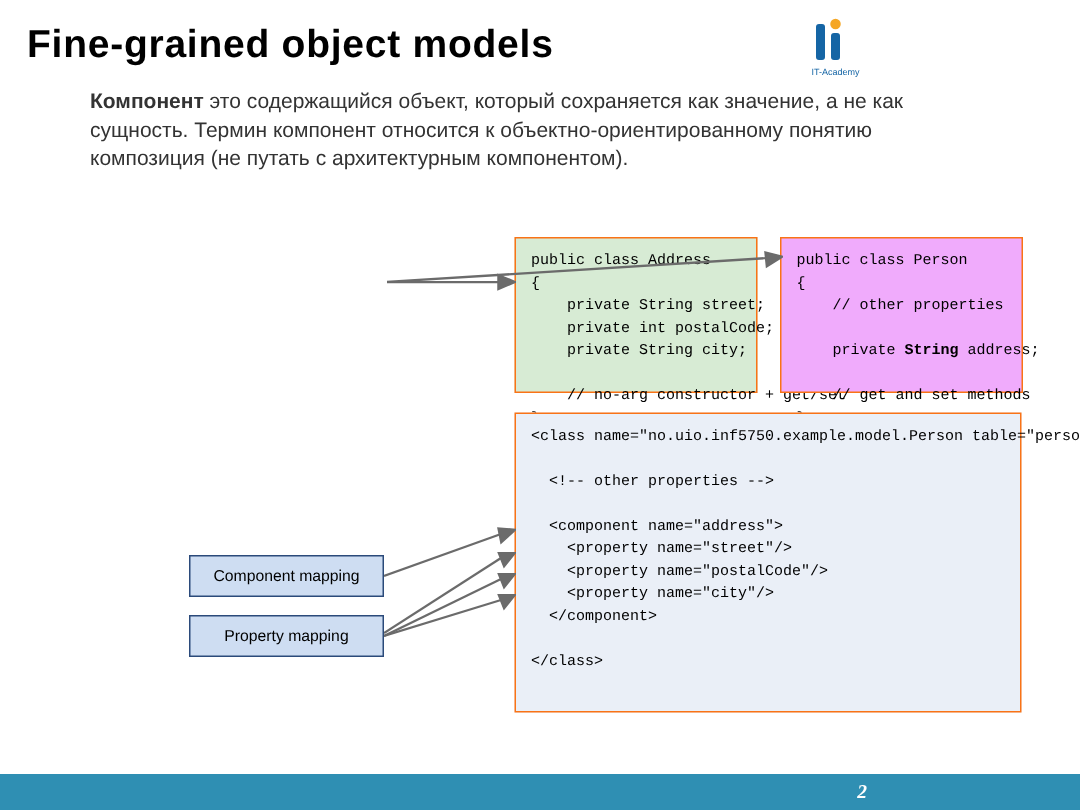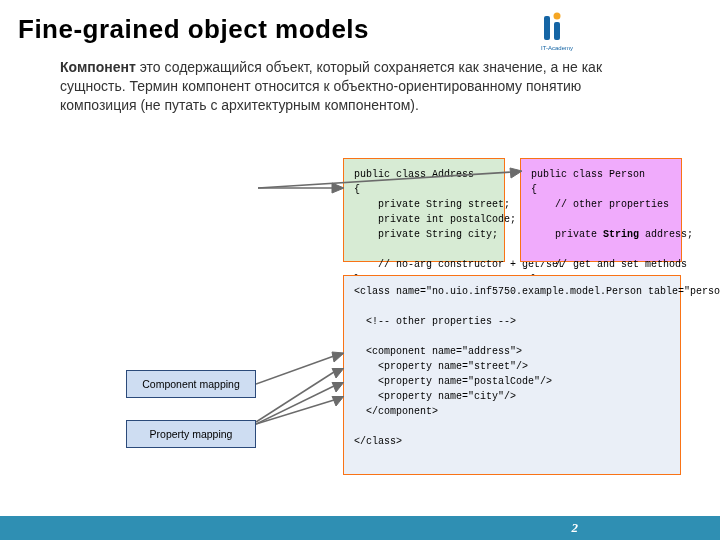--- a/index.html
+++ b/index.html
@@ -5,21 +5,21 @@
   * { box-sizing: border-box; margin: 0; padding: 0; }
   html, body { width: 720px; height: 540px; font-family: Arial, Helvetica, sans-serif; background: #fff; overflow: hidden; }
   .slide { position: relative; width: 596px; height: 540px; }
   .title { position: absolute; left: 18px; top: 14px; font-family: Impact, "Arial Black", sans-serif; font-size: 26px; font-weight: 700; color: #000; letter-spacing: 0.5px; }
   .logo { position: absolute; right: 18px; top: 10px; width: 42px; height: 42px; }
   .paragraph { position: absolute; left: 44px; top: 58px; width: 600px; font-size: 14px; line-height: 1.35; color: #333; margin-left: 16px; }
   .paragraph b { font-weight: 700; }
   .label-box { position: absolute; background: #ceddf2; border: 1px solid #2b4a7a; font-size: 10.5px; color: #000; display: flex; align-items: center; justify-content: center; text-align: center; height: 28px; }
   .label-component { left: 158px; top: 175px; width: 100px; }
   .label-comp-mapping { left: 126px; top: 370px; width: 130px; }
-  .label-prop-mapping { left: 126px; top: 420px; width: 130px; }
+  .label-prop-mapping { left: 126px; top: 410px; width: 130px; }
   .code-box { position: absolute; border: 1px solid #f97316; font-family: "Courier New", monospace; font-size: 10px; line-height: 1.5; color: #000; padding: 8px 10px; white-space: pre; }
   .code-address { left: 343px; top: 158px; width: 162px; height: 104px; background: #d7ebd4; }
   .code-person  { left: 520px; top: 158px; width: 162px; height: 104px; background: #f0abfc; }
   .code-mapping { left: 343px; top: 275px; width: 338px; height: 200px; background: #eaeff7; }
   .arrow { position: absolute; stroke: #6b6b6b; fill: #6b6b6b; }
   .footer { position: absolute; left: 0; bottom: 0; width: 720px; height: 24px; background: #2f8fb3; }
   .page-num { position: absolute; right: 18px; bottom: 4px; font-family: Georgia, serif; font-size: 13px; font-weight: 700; color: #fff; font-style: italic; }
 </style>
 </head>
 <body>

